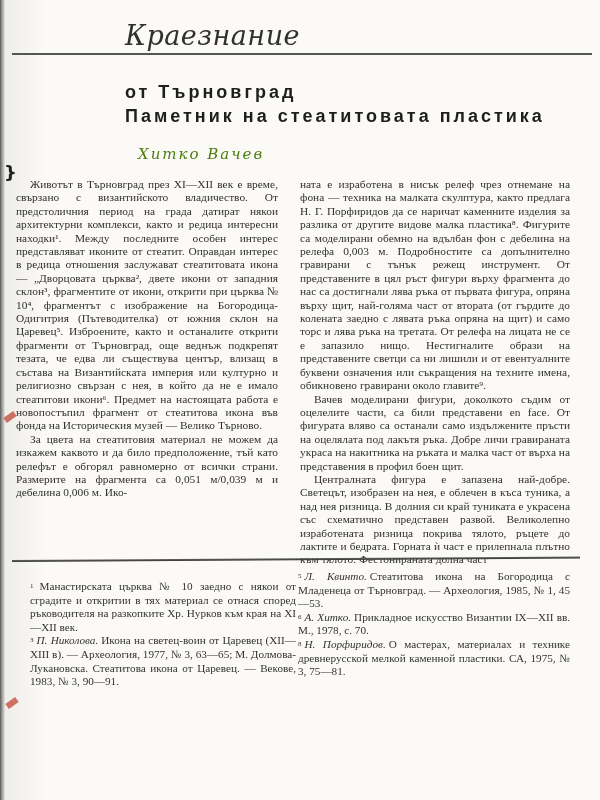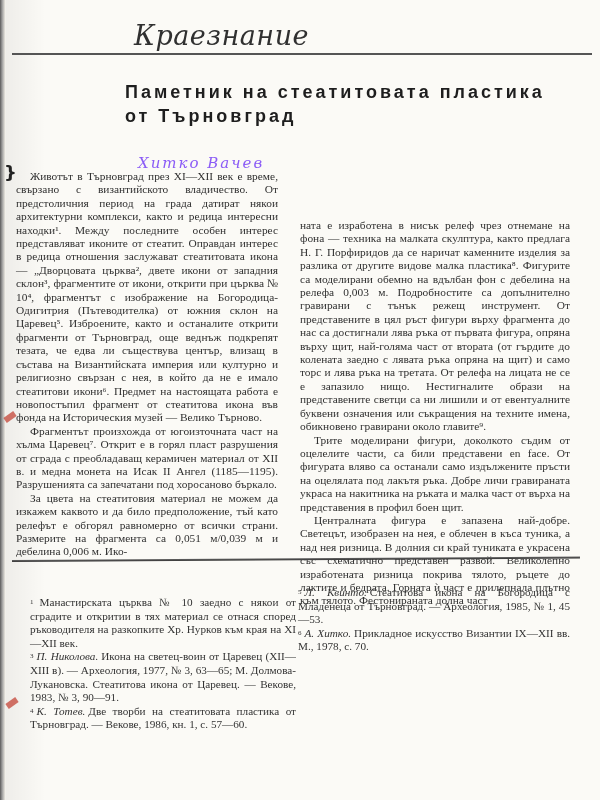--- a/index.html
+++ b/index.html
@@ -12,59 +12,59 @@
   }
   .page-edge {
     position: absolute; left: 0; top: 0; width: 6px; height: 800px;
     background: linear-gradient(90deg, #5a5a5a 0, #9a9a9a 2px, #e8e6df 5px, #fbfaf6 6px);
   }
   .page-shade {
     position: absolute; left: 6px; top: 0; width: 40px; height: 800px;
     background: linear-gradient(90deg, rgba(0,0,0,0.05), rgba(0,0,0,0));
   }
   .section-head {
-    position: absolute; left: 134px; top: 20px;
+    position: absolute; left: 125px; top: 20px;
     font-family: "DejaVu Serif", serif;
     font-style: italic; font-size: 27px; color: #303030;
     letter-spacing: 0.5px;
   }
   .rule-top {
     position: absolute; left: 12px; top: 53px; width: 580px; height: 2px;
     background: #555;
   }
   .title {
     position: absolute; left: 125px; top: 80px; width: 440px;
     font-family: "Liberation Sans", sans-serif;
     font-weight: bold; font-size: 18px; line-height: 24px;
     letter-spacing: 3px; color: #1e1e1e;
   }
   .author {
-    position: absolute; left: 138px; top: 154px;
+    position: absolute; left: 138px; top: 145px;
     font-family: "DejaVu Serif", serif; font-style: italic;
-    font-size: 15px; letter-spacing: 2px; color: #8b5cf6;
+    font-size: 15px; letter-spacing: 2px; color: #4d7c0f;
   }
   .col {
     position: absolute;
     font-family: "Liberation Serif", serif;
     font-size: 11.4px; line-height: 13.4px; color: #303030;
     text-align: justify;
   }
   .col p { margin: 0; text-indent: 14px; }
-  .col-left { left: 16px; top: 170px; width: 262px; }
-  .col-right { left: 300px; top: 178px; width: 270px; margin-top: 41px; }
+  .col-left { left: 16px; top: 178px; width: 262px; }
+  .col-right { left: 300px; top: 178px; width: 270px; }
   .rule-mid {
     position: absolute; left: 12px; top: 560px; width: 568px; height: 2px;
     background: linear-gradient(180deg, #666, #333);
     transform: rotate(-0.35deg);
     transform-origin: left center;
   }
   .fn-col {
     position: absolute;
     font-family: "Liberation Serif", serif;
-    font-size: 11.2px; line-height: 13.6px; color: #333; margin-top: 16px;
+    font-size: 11.2px; line-height: 13.6px; color: #333;
   }
   .fn-left { left: 30px; top: 580px; width: 266px; }
   .fn-right { left: 298px; top: 570px; width: 272px; }
   .fn { margin: 0; text-indent: 0; text-align: justify; }
   .fn .num { font-size: 7px; vertical-align: top; margin-right: 3px; }
   .fn .au { font-style: italic; margin-right: 3px; }
   .mark {
     position: absolute; width: 12px; height: 6px;
     background: #c0392b; opacity: 0.7; transform: rotate(-35deg);
   }
@@ -81,41 +81,40 @@
 <div class="page-edge"></div>
 <div class="page-shade"></div>
 <div class="bracket">}</div>
 <div class="mark mark-1"></div>
 <div class="mark mark-2"></div>
 
 <div class="section-head">Краезнание</div>
 <div class="rule-top"></div>
 
 <div class="title">
+  <div>от Търновград</div>
   <div>Паметник на стеатитовата пластика</div>
-  <div>от Търновград</div>
 </div>
 <div class="author">Хитко Вачев</div>
 
 <div class="col col-left">
   <p>Животът в Търновград през XI—XII век е време, свързано с византийското владичество. От предстоличния период на града датират някои архитектурни комплекси, както и редица интересни находки¹. Между последните особен интерес представляват иконите от стеатит. Оправдан интерес в редица отношения заслужават стеатитовата икона — „Дворцовата църква², двете икони от западния склон³, фрагментите от икони, открити при църква № 10⁴, фрагментът с изображение на Богородица-Одигитрия (Пътеводителка) от южния склон на Царевец⁵. Изброените, както и останалите открити фрагменти от Търновград, още веднъж подкрепят тезата, че едва ли съществува център, влизащ в състава на Византийската империя или културно и религиозно свързан с нея, в който да не е имало стеатитови икони⁶. Предмет на настоящата работа е новопостъпил фрагмент от стеатитова икона във фонда на Историческия музей — Велико Търново.</p>
-  <p>Фрагментът произхожда от югоизточната част на хълма Царевец⁷. Открит е в горял пласт разрушения от сграда с преобладаващ керамичен материал от XII в. и медна монета на Исак II Ангел (1185—1195). Разрушенията са запечатани под хоросаново бъркало.</p>
   <p>За цвета на стеатитовия материал не можем да изкажем каквото и да било предположение, тъй като релефът е обгорял равномерно от всички страни. Размерите на фрагмента са 0,051 м/0,039 м и дебелина 0,006 м. Ико-</p>
 </div>
 
 <div class="col col-right">
   <p style="text-indent:0">ната е изработена в нисък релеф чрез отнемане на фона — техника на малката скулптура, както предлага Н. Г. Порфиридов да се наричат каменните изделия за разлика от другите видове малка пластика⁸. Фигурите са моделирани обемно на вдълбан фон с дебелина на релефа 0,003 м. Подробностите са допълнително гравирани с тънък режещ инструмент. От представените в цял ръст фигури върху фрагмента до нас са достигнали лява ръка от първата фигура, опряна върху щит, най-голяма част от втората (от гърдите до колената заедно с лявата ръка опряна на щит) и само торс и лява ръка на третата. От релефа на лицата не се е запазило нищо. Нестигналите образи на представените светци са ни лишили и от евентуалните буквени означения или съкращения на техните имена, обикновено гравирани около главите⁹.</p>
-  <p>Трите моделирани фигури, доколкото съдим от оцелелите части, са били представени en face. От фигурата вляво са останали само издължените пръсти на оцелялата под лакътя ръка. Добре личи гравираната украса на накитника на ръката и малка част от върха на представения в профил боен щит.</p>
+  <p>Вачев моделирани фигури, доколкото съдим от оцелелите части, са били представени en face. От фигурата вляво са останали само издължените пръсти на оцелялата под лакътя ръка. Добре личи гравираната украса на накитника на ръката и малка част от върха на представения в профил боен щит.</p>
   <p>Централната фигура е запазена най-добре. Светецът, изобразен на нея, е облечен в къса туника, а над нея ризница. В долния си край туниката е украсена със схематично представен развой. Великолепно изработената ризница покрива тялото, ръцете до лактите и бедрата. Горната ѝ част е прилепнала плътно към тялото. Фестонираната долна част</p>
 </div>
 
 <div class="rule-mid"></div>
 
 <div class="fn-col fn-left">
   <p class="fn"><span class="num">1</span><span class="au"></span><span>Манастирската църква № 10 заедно с някои от сградите и откритии в тях материал се отнася според ръководителя на разкопките Хр. Нурков към края на XI—XII век.</span></p>
   <p class="fn"><span class="num">3</span><span class="au">П. Николова.</span><span>Икона на светец-воин от Царевец (XII—XIII в). — Археология, 1977, № 3, 63—65; М. Долмова-Лукановска. Стеатитова икона от Царевец. — Векове, 1983, № 3, 90—91.</span></p>
-  <p class="fn"><span class="num">4</span><span class="au">К. Тотев.</span><span>Две творби на стеатитовата пластика от Търновград. — Векове, 1986, кн. 1, с. 57—60.</span></p>
 </div>
 
 <div class="fn-col fn-right">
   <p class="fn"><span class="num">5</span><span class="au">Л. Квинто.</span><span>Стеатитова икона на Богородица с Младенеца от Търновград. — Археология, 1985, № 1, 45—53.</span></p>
   <p class="fn"><span class="num">6</span><span class="au">А. Хитко.</span><span>Прикладное искусство Византии IX—XII вв. М., 1978, с. 70.</span></p>
+  <p class="fn"><span class="num">8</span><span class="au">Н. Порфиридов.</span><span>О мастерах, материалах и технике древнерусской мелкой каменной пластики. СА, 1975, № 3, 75—81.</span></p>
 </div>
 
 </body></html>

